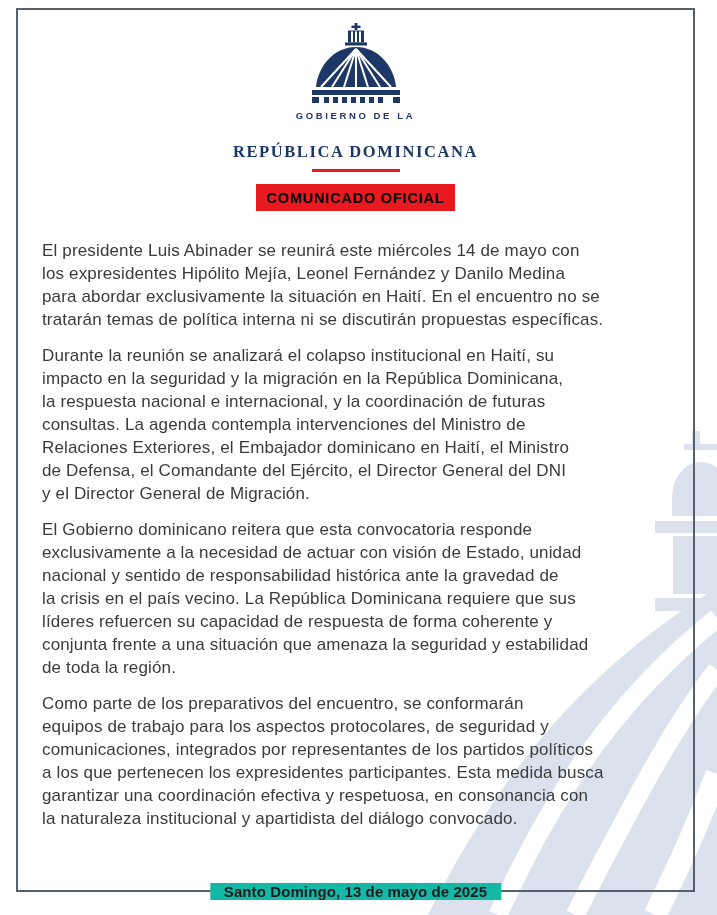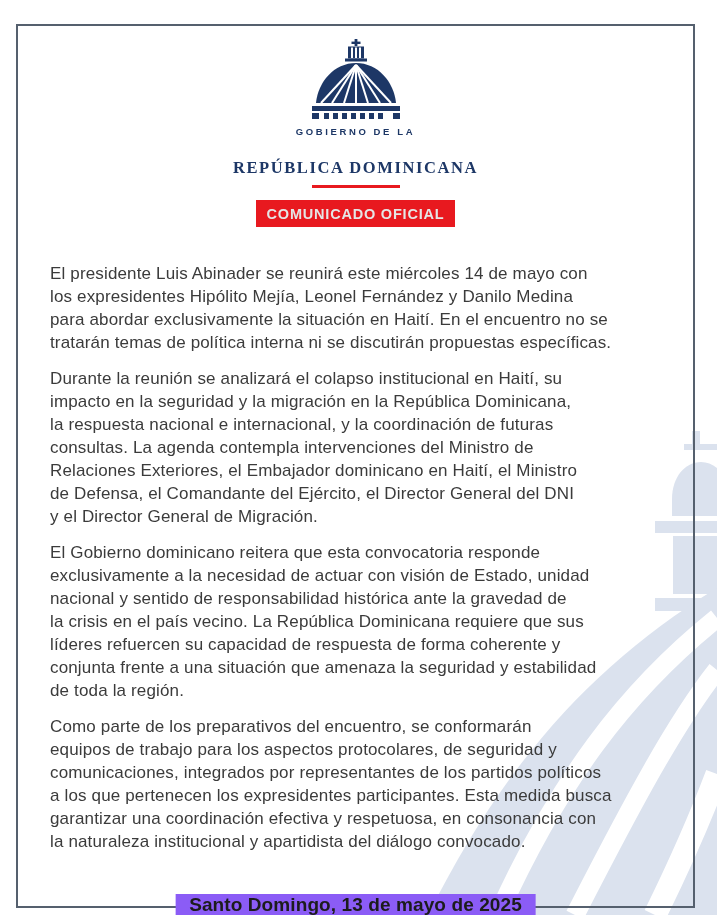--- a/index.html
+++ b/index.html
@@ -10,21 +10,21 @@
     overflow:hidden;
     font-family:"Liberation Sans","DejaVu Sans",sans-serif;
   }
   
   .watermark{
     position:absolute;inset:0;z-index:0;
   }
   
   .frame{
     position:absolute;z-index:1;
-    left:16px;top:24px;
+    left:16px;top:8px;
     width:679px;height:884px;
     box-sizing:border-box;
     border:2px solid var(--frame_border,#55606e);
   }
   
   .header{
     text-align:center;
     padding-top:13px;
   }
   .logo-gobierno{
@@ -44,47 +44,47 @@
   }
   .red-rule{
     width:88px;height:3px;
     margin:7px auto 0;
     background:var(--red,#e8191f);
   }
   .banner{
     display:inline-block;
     margin-top:12px;
     background:var(--red,#e8191f);
-    color:#e5e5e5;
+    color:#000000;
     font-size:14.5px;
     font-weight:bold;
     letter-spacing:0.8px;
     padding:6px 11px 5px;
   }
   
   .body-text{
-    margin-top:35px;
-    padding:0 10px 0 32px;
+    margin-top:28px;
+    padding:0 10px 0 24px;
   }
   .body-text p{
     margin:0 0 13px 0;
     font-size:17px;
     line-height:23px;
     letter-spacing:0.15px;
     color:var(--body_text,#3b3b3b);
     white-space:pre-line;
   }
   
   .dateline{
     position:absolute;
     left:50%;bottom:-10px;
     transform:translateX(-50%);
-    background:#8b5cf6;
+    background:#14b8a6;
     padding:0 14px;
-    font-size:19px;
+    font-size:15px;
     font-weight:bold;
     letter-spacing:0.1px;
     color:#1c1c1c;
     white-space:nowrap;
   }
 </style>
 </head>
 <body>
 
 <div class="page">

